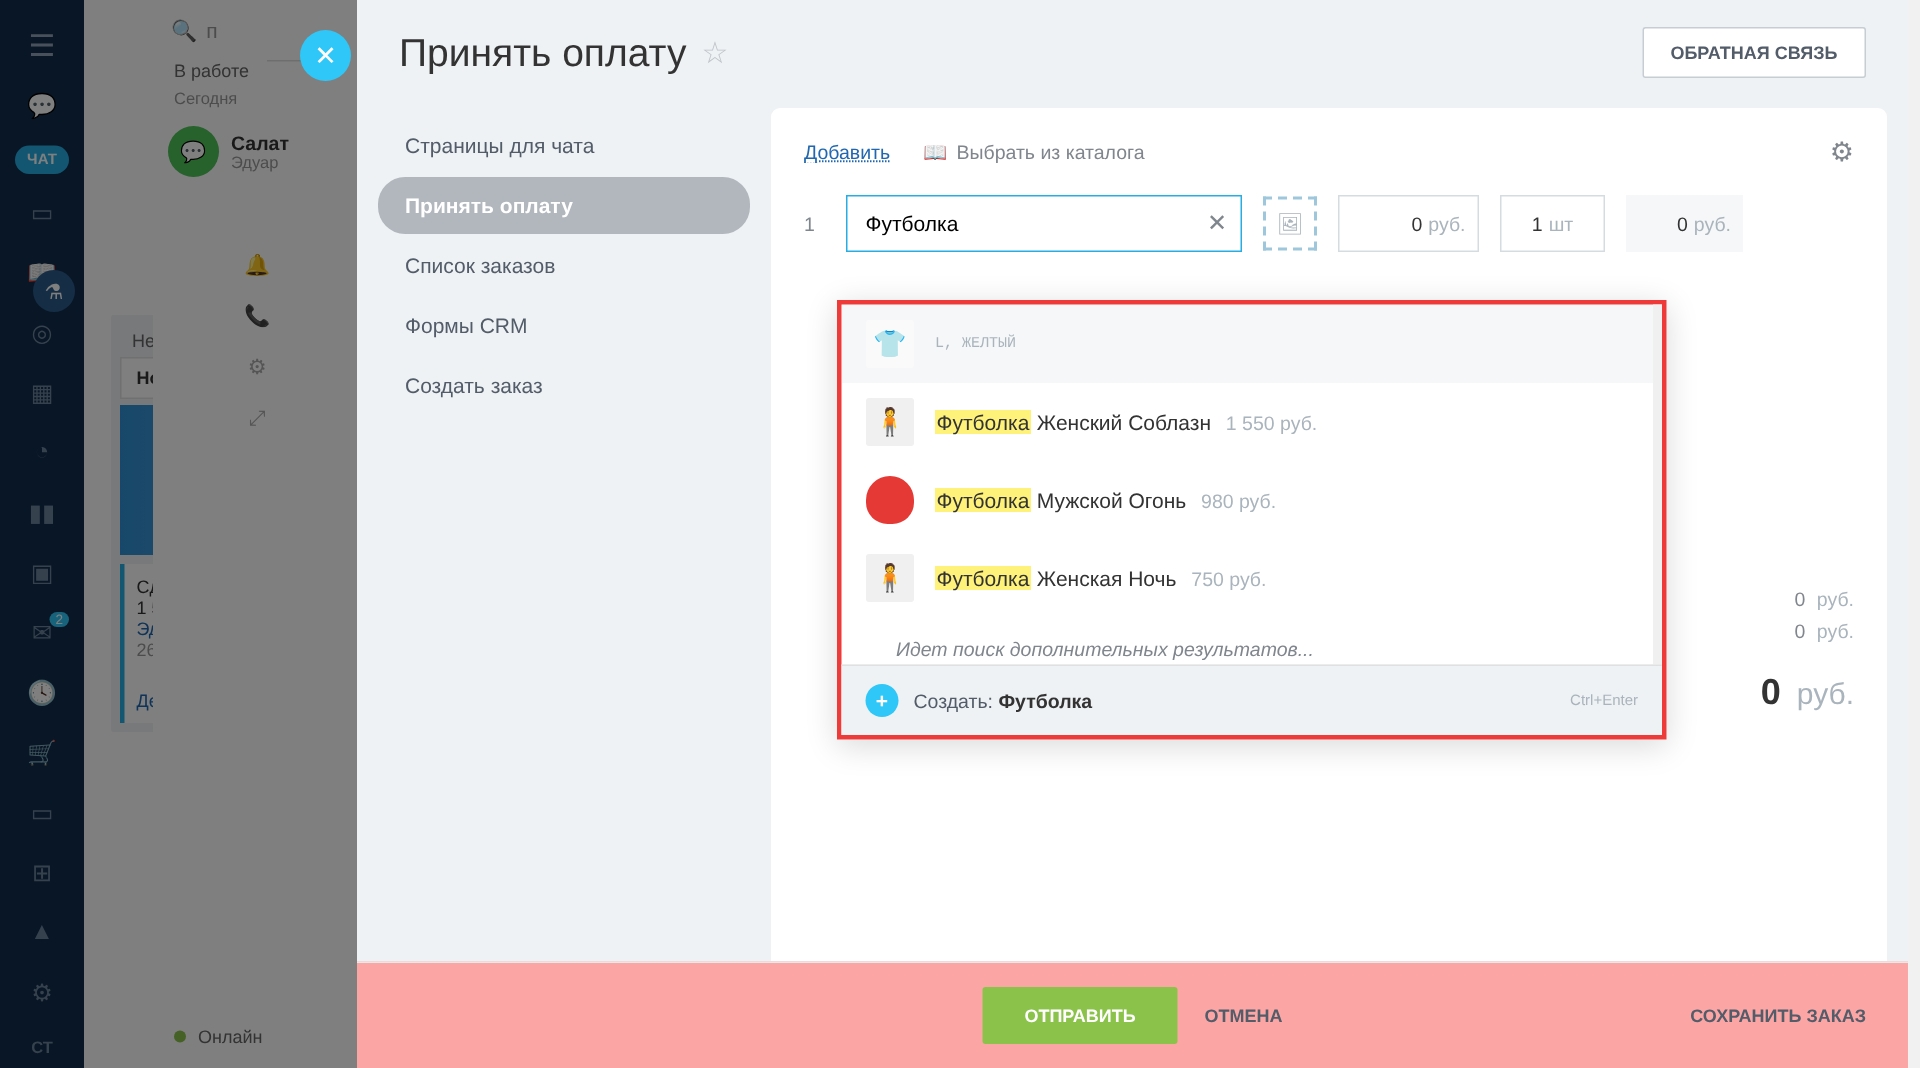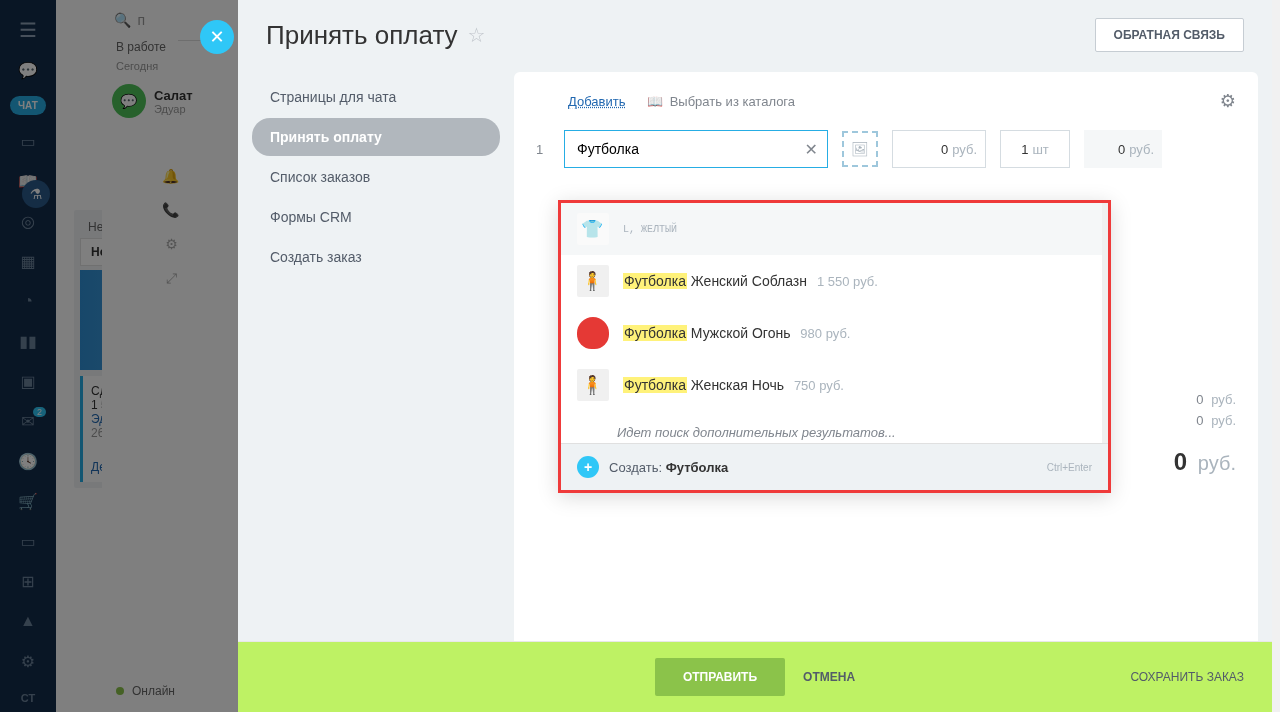--- a/index.html
+++ b/index.html
@@ -40,21 +40,21 @@
 .modal-title { font-size: 26px; font-weight: 300; color: #333; display: flex; align-items: center; gap: 10px; }
 .star-icon { color: #c0c5cb; font-size: 20px; }
 .feedback-btn { background: #fff; border: 1px solid #c6cdd3; padding: 9px 18px; font-size: 12px; font-weight: bold; color: #535c69; border-radius: 2px; cursor: pointer; }
 
 .modal-body { flex: 1; display: flex; padding: 0 14px; gap: 14px; overflow: hidden; }
 .side-menu { width: 248px; padding-top: 8px; }
 .side-menu-item { padding: 11px 18px; font-size: 14px; color: #535c69; border-radius: 18px; cursor: pointer; margin-bottom: 2px; }
 .side-menu-item.active { background: #b1b7bd; color: #fff; font-weight: bold; }
 
 .content { flex: 1; background: #fff; border-radius: 6px 6px 0 0; margin-top: 2px; padding: 18px 22px; position: relative; }
-.content-top { display: flex; align-items: center; gap: 22px; margin-bottom: 18px; margin-left: 32px; }
+.content-top { display: flex; align-items: center; gap: 22px; margin-bottom: 18px; }
 .content-link { color: #2067b0; font-size: 13px; text-decoration: underline dotted; cursor: pointer; }
 .catalog-link { color: #80868e; font-size: 13px; display: flex; align-items: center; gap: 6px; }
 .gear-right { margin-left: auto; color: #80868e; font-size: 18px; cursor: pointer; }
 
 .table-headers { display: flex; gap: 14px; font-size: 12px; color: #80868e; margin-bottom: 6px; padding-left: 24px; }
 .th-name { width: 264px; }
 .th-img { width: 36px; }
 .th-price { width: 94px; }
 .th-qty { width: 70px; }
 .th-total { width: 78px; text-align: right; }
@@ -76,36 +76,36 @@
 .dd-item { display: flex; align-items: center; gap: 14px; padding: 10px 16px; cursor: pointer; }
 .dd-item.hover { background: #f5f7f8; }
 .dd-img { width: 32px; height: 32px; border-radius: 2px; background: #f0f0f0; display: flex; align-items: center; justify-content: center; font-size: 18px; }
 .dd-img.white { background: #fafafa; }
 .dd-img.red { background: #e53935; }
 .dd-text { flex: 1; }
 .dd-sku { font-size: 10px; color: #aab4bd; font-family: Liberation Mono, monospace; }
 .dd-name { font-size: 14px; color: #333; }
 .hl { background: #fff27a; padding: 0 1px; }
 .dd-price { font-size: 13px; color: #aab4bd; margin-left: 6px; }
-.dd-loading { padding: 14px 56px; font-style: italic; color: #80868e; font-size: 13px; }
+.dd-loading { padding: 14px 36px; font-style: italic; color: #80868e; font-size: 13px; }
 .dd-create { background: #eef2f4; padding: 12px 16px; display: flex; align-items: center; gap: 10px; border-top: 1px solid #e0e0e0; }
 .dd-plus { width: 22px; height: 22px; background: #2fc7f7; border-radius: 50%; color: #fff; display: flex; align-items: center; justify-content: center; font-weight: bold; }
 .dd-create-text { font-size: 13px; color: #535c69; }
 .dd-create-text b { color: #333; }
 .dd-hint { margin-left: auto; font-size: 10px; color: #aab4bd; }
 
 .totals-area { position: absolute; right: 22px; top: 320px; text-align: right; font-size: 13px; }
 .total-line { color: #80868e; margin-bottom: 6px; }
 .grand-total { font-size: 24px; font-weight: bold; color: #333; margin-top: 20px; }
 .grand-total .currency { font-size: 20px; font-weight: normal; }
 
-.modal-footer { background: #bef264; border-top: 1px solid #e8e8e8; padding: 16px 28px; display: flex; align-items: center; gap: 18px; justify-content: center; position: relative; }
+.modal-footer { background: #fca5a5; border-top: 1px solid #e8e8e8; padding: 16px 28px; display: flex; align-items: center; gap: 18px; justify-content: center; position: relative; }
 .btn-send { background: #8bc34a; color: #fff; border: none; padding: 12px 28px; font-size: 12px; font-weight: bold; border-radius: 2px; cursor: pointer; }
 .btn-cancel { background: none; border: none; color: #535c69; font-size: 12px; font-weight: bold; cursor: pointer; }
-.btn-save { position: absolute; right: 28px; background: none; border: none; color: #535c69; font-size: 12px; font-weight: normal; cursor: pointer; }
+.btn-save { position: absolute; right: 28px; background: none; border: none; color: #535c69; font-size: 12px; font-weight: bold; cursor: pointer; }
 
 .scroll-track { position: absolute; right: 0; top: 0; bottom: 0; width: 8px; background: #f1f1f1; z-index: 3; }
 </style>
 </head>
 <body>
 
 <div class="left-sidebar">
   <div class="menu-btn">☰</div>
   <div class="side-icon">💬</div>
   <div class="chat-badge">ЧАТ</div>

